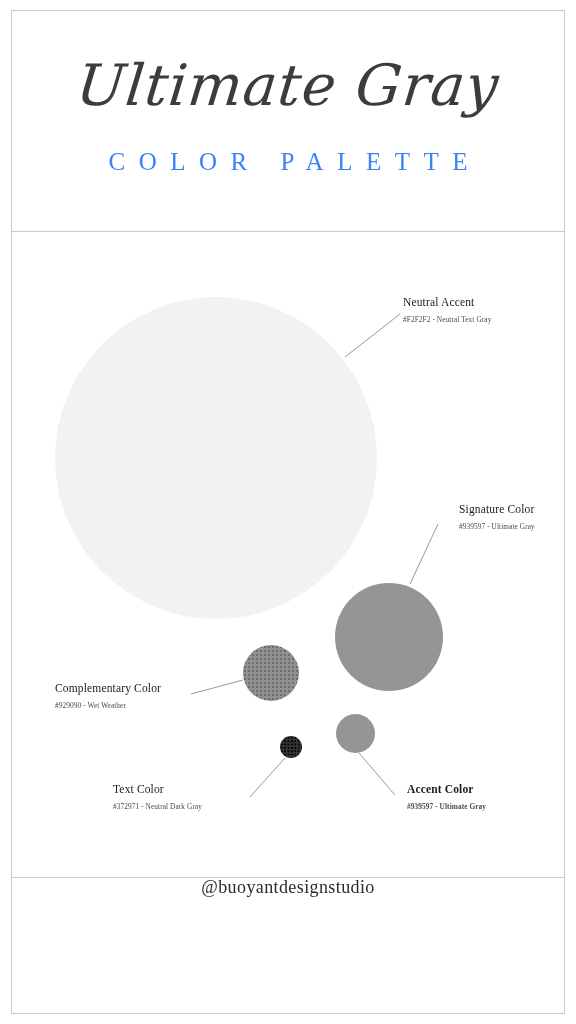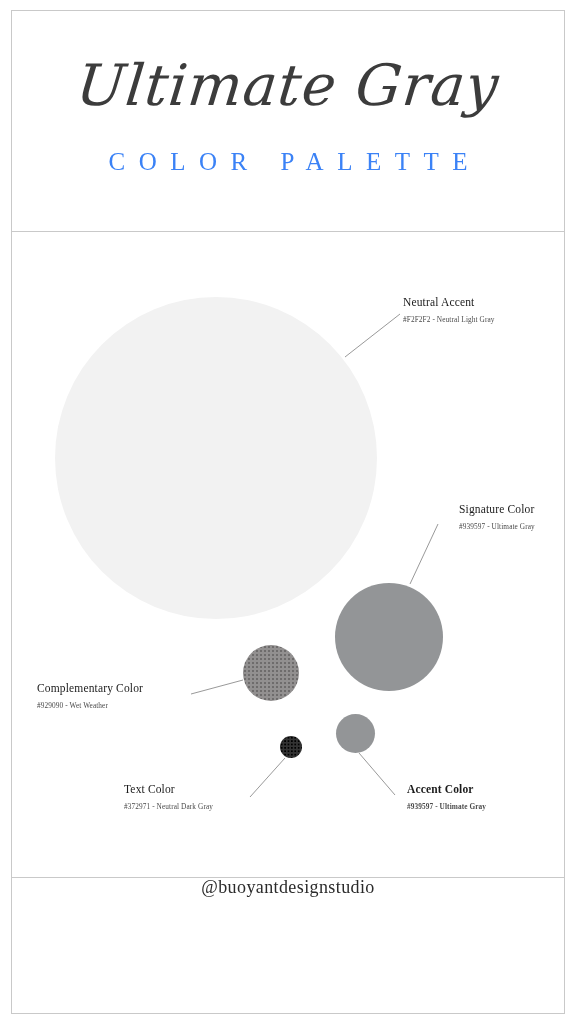--- a/index.html
+++ b/index.html
@@ -126,22 +126,22 @@
   .anno .anno-hex {
     margin-top:7px;
     font-family:"Liberation Serif", serif;
     font-size:7.3px;
     color:#4a4a4a;
     letter-spacing:0.1px;
     line-height:1.45;
   }
   #anno-neutral       { left:392px; top:64px;  width:130px; }
   #anno-signature     { left:428px; top:271px; width:84px;margin-left:20px;  }
-  #anno-complementary { left:26px;  top:450px; width:190px; }
-  #anno-text          { left:113px; top:551px; width:190px; }
+  #anno-complementary { left:44px;  top:450px; width:190px; }
+  #anno-text          { left:102px; top:551px; width:190px; }
   #anno-accent        { left:396px; top:551px; width:160px;font-weight:bold; }
 
   
   .footer {
     position:absolute;
     left:11px; top:877px;
     width:554px; height:116px;
     display:flex;
     align-items:flex-start;
     justify-content:center;
@@ -178,21 +178,21 @@
     </svg>
 
     <div class="swatch" id="swatch-neutral" style="background-color: rgb(242, 242, 242);"></div>
     <div class="swatch" id="swatch-signature" style="background-color: rgb(147, 149, 151);"></div>
     <div class="swatch" id="swatch-complementary" style="background-color: rgb(146, 144, 144);"></div>
     <div class="swatch" id="swatch-accent" style="background-color: rgb(147, 149, 151);"></div>
     <div class="swatch" id="swatch-text" style="background-color: rgb(51, 51, 51);"></div>
 
     <div class="anno" id="anno-neutral">
       <div class="anno-title">Neutral Accent</div>
-      <div class="anno-hex">#F2F2F2 - Neutral Light Gray</div>
+      <div class="anno-hex">#F2F2F2 - Neutral Text Gray</div>
     </div>
 
     <div class="anno" id="anno-signature">
       <div class="anno-title">Signature Color</div>
       <div class="anno-hex">#939597 - Ultimate Gray</div>
     </div>
 
     <div class="anno" id="anno-complementary">
       <div class="anno-title">Complementary Color</div>
       <div class="anno-hex">#929090 - Wet Weather</div>

